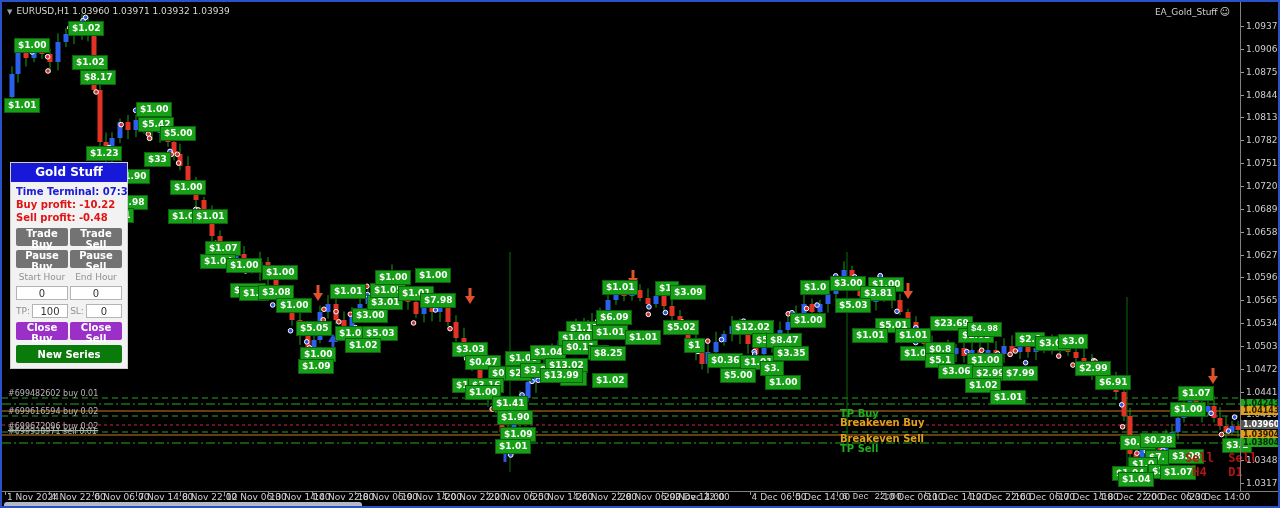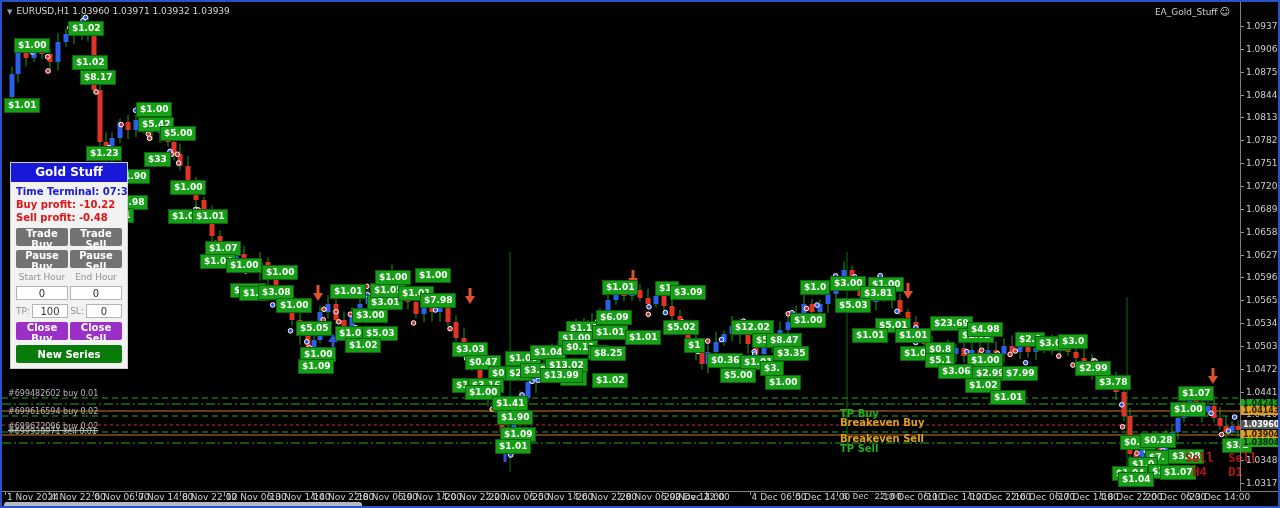--- a/index.html
+++ b/index.html
@@ -634,33 +634,33 @@
       <div class="plabel" style="left: 866px; top: 275px;">$1.00</div>
       <div class="plabel" style="left: 858px; top: 284px;">$3.81</div>
       <div class="plabel" style="left: 833px; top: 296px;">$5.03</div>
       <div class="plabel" style="left: 873px; top: 316px;">$5.01</div>
       <div class="plabel" style="left: 850px; top: 326px;">$1.01</div>
       <div class="plabel" style="left: 893px; top: 326px;">$1.01</div>
       <div class="plabel" style="left: 928px; top: 314px;">$23.69</div>
       <div class="plabel" style="left: 956px; top: 326px;">$1.03</div>
       <div class="plabel" style="left: 898px; top: 344px;">$1.0</div>
       <div class="plabel" style="left: 923px; top: 340px;">$0.8</div>
-      <div class="plabel" style="left: 965px; top: 320px;">$4.98</div>
+      <div class="plabel" style="left: 965px; top: 320px; font-family: Liberation Mono, monospace;">$4.98</div>
       <div class="plabel" style="left: 923px; top: 351px;">$5.1</div>
       <div class="plabel" style="left: 965px; top: 351px;">$1.00</div>
       <div class="plabel" style="left: 936px; top: 362px;">$3.06</div>
       <div class="plabel" style="left: 970px; top: 364px;">$2.99</div>
       <div class="plabel" style="left: 963px; top: 376px;">$1.02</div>
       <div class="plabel" style="left: 1000px; top: 364px;">$7.99</div>
       <div class="plabel" style="left: 988px; top: 388px;">$1.01</div>
       <div class="plabel" style="left: 1013px; top: 330px;">$2.9</div>
       <div class="plabel" style="left: 1033px; top: 334px;">$3.00</div>
       <div class="plabel" style="left: 1056px; top: 332px;">$3.0</div>
       <div class="plabel" style="left: 1073px; top: 359px;">$2.99</div>
-      <div class="plabel" style="left: 1093px; top: 373px;">$3.78</div>
+      <div class="plabel" style="left: 1093px; top: 373px;">$6.91</div>
       <div class="plabel" style="left: 1176px; top: 384px;">$1.07</div>
       <div class="plabel" style="left: 1168px; top: 400px;">$1.00</div>
       <div class="plabel" style="left: 1220px; top: 436px;">$3.1</div>
       <div class="plabel" style="left: 1118px; top: 433px;">$0.34</div>
       <div class="plabel" style="left: 1138px; top: 431px;">$0.28</div>
       <div class="plabel" style="left: 1143px; top: 448px;">$7.</div>
       <div class="plabel" style="left: 1166px; top: 447px;">$3.08</div>
       <div class="plabel" style="left: 1126px; top: 455px;">$1.0</div>
       <div class="plabel" style="left: 1110px; top: 464px;">$1.04</div>
       <div class="plabel" style="left: 1146px; top: 462px;">$3</div>

